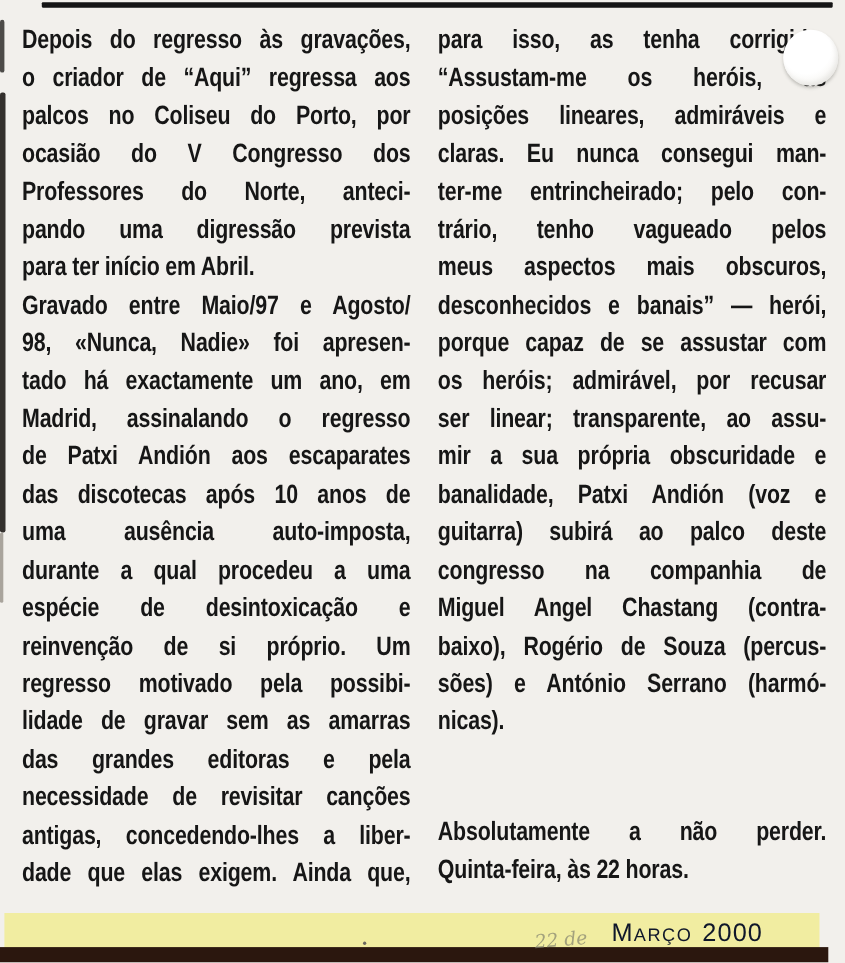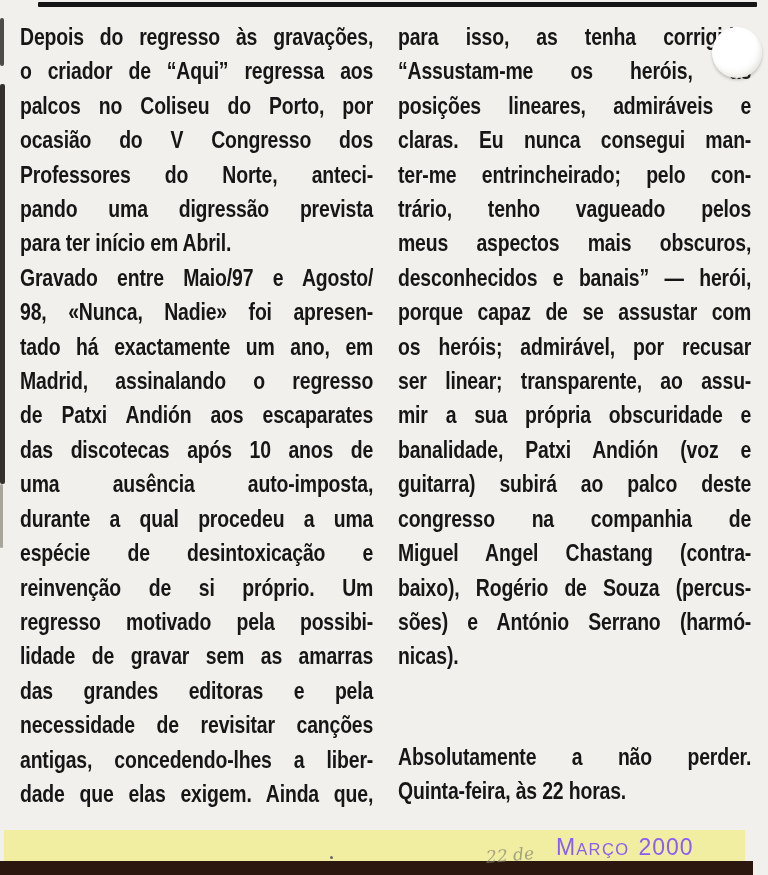--- a/index.html
+++ b/index.html
@@ -52,21 +52,21 @@
   .band{
     position:absolute;left:4px;top:830px;width:741px;height:32px;
     background:#f1eda1;z-index:1;
   }
   .strip{
     position:absolute;left:0;top:861px;width:753px;height:14px;
     background:#2b170e;z-index:2;
   }
   .datelabel{
     position:absolute;left:556px;top:834px;z-index:3;
-    color:#8b5cf6;white-space:nowrap;
+    color:#0f172a;white-space:nowrap;
   }
   .datelabel .mi{font-size:23px;letter-spacing:1px;}
   .datelabel .mr{font-size:16.5px;letter-spacing:1.4px;}
   .datelabel .yr{font-size:23px;margin-left:9px;letter-spacing:1px;}
   .pencil{
     position:absolute;left:486px;top:845px;z-index:4;
     font-family:"DejaVu Serif",serif;font-style:italic;font-size:17px;
     color:rgba(130,130,110,0.7);
     transform:rotate(-5deg);white-space:nowrap;
   }

